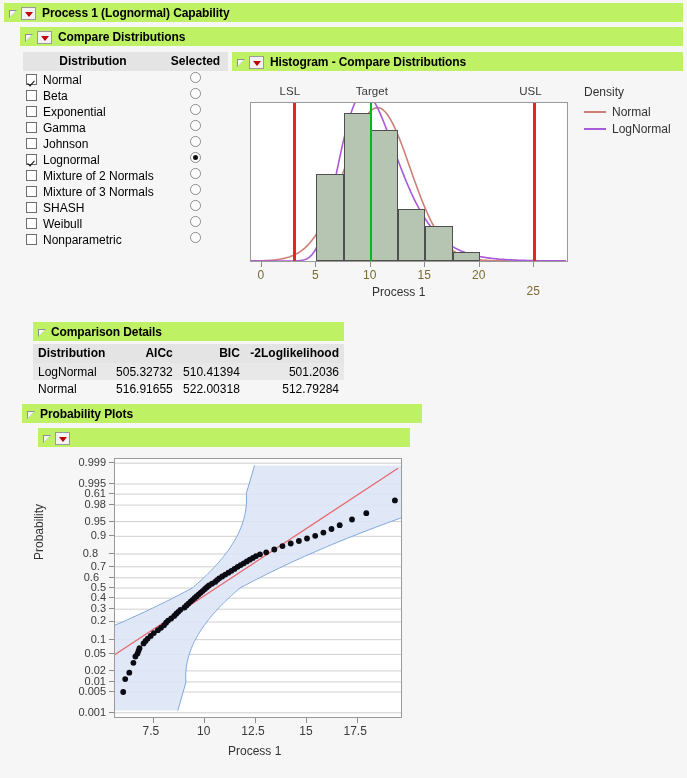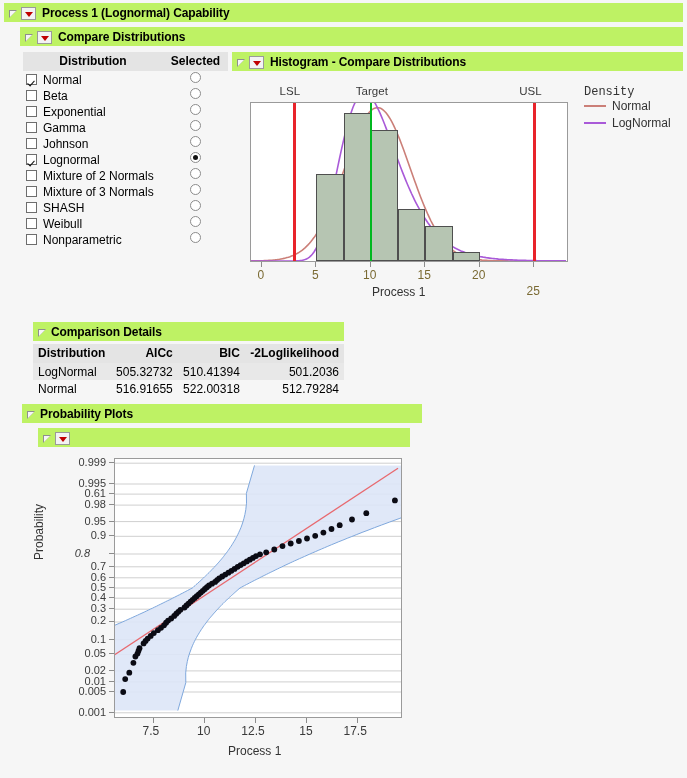--- a/index.html
+++ b/index.html
@@ -88,21 +88,21 @@
   #hist-area{position:absolute;left:232px;top:73px;width:455px;height:230px;}
   #hist-plot{position:absolute;left:18px;top:29px;width:318px;height:160px;
              background:#fff;border:1px solid #9a9a9a;box-sizing:border-box;}
   .limlabel{position:absolute;font-size:11.5px;color:#3a3a3a;white-space:nowrap;}
   .vline{position:absolute;top:0;bottom:0;width:2.5px;}
   .bar{position:absolute;bottom:0;background:#b6c5b2;border:1px solid #4f4f4f;box-sizing:border-box;}
   .xtick{position:absolute;font-size:12px;color:#7a6a33;}
   .tickmark{position:absolute;width:1px;background:#8c8c8c;}
   #hist-xlabel{position:absolute;font-size:12px;color:#333;}
   #legend{position:absolute;left:352px;top:12px;}
-  #legend .ltitle{font-size:12px;color:#333;margin-bottom:0;font-family:Liberation Mono, monospace;}
+  #legend .ltitle{font-size:12px;color:#333;margin-bottom:6px;}
   .lrow{display:flex;align-items:center;margin-bottom:3px;}
   .lswatch{width:22px;height:2.5px;margin-right:6px;}
   .ltxt{font-size:12px;color:#333;}
 
   
   #cd-hdr{position:absolute;left:33px;top:322px;width:311px;height:19px;}
   #cd-table{position:absolute;left:33px;top:344px;width:311px;}
   #cd-table table{border-collapse:collapse;width:100%;}
   #cd-table th{
     background:#e4e4e4;font-weight:bold;font-size:12px;
@@ -317,25 +317,25 @@
       <div class="ytick" style="left: 22px; top: 180.749px;">0.1</div>
       <div class="tickmark" style="left: 71px; top: 186.749px; height: 1px; width: 5px; background: rgb(140, 140, 140);"></div>
       <div class="ytick" style="left: 22px; top: 162px;">0.2</div>
       <div class="tickmark" style="left: 71px; top: 168.985px; height: 1px; width: 5px; background: rgb(140, 140, 140);"></div>
       <div class="ytick" style="left: 22px; top: 150.175px;">0.3</div>
       <div class="tickmark" style="left: 71px; top: 156.175px; height: 1px; width: 5px; background: rgb(140, 140, 140);"></div>
       <div class="ytick" style="left: 22px; top: 139.23px;">0.4</div>
       <div class="tickmark" style="left: 71px; top: 145.23px; height: 1px; width: 5px; background: rgb(140, 140, 140);"></div>
       <div class="ytick" style="left: 22px; top: 129px;">0.5</div>
       <div class="tickmark" style="left: 71px; top: 135px; height: 1px; width: 5px; background: rgb(140, 140, 140);"></div>
-      <div class="ytick" style="left: 22px; top: 118.77px;">0.6</div>
+      <div class="ytick" style="left: 15px; top: 118.77px;">0.6</div>
       <div class="tickmark" style="left: 71px; top: 124.77px; height: 1px; width: 5px; background: rgb(140, 140, 140);"></div>
       <div class="ytick" style="left: 22px; top: 107.825px;">0.7</div>
       <div class="tickmark" style="left: 71px; top: 113.825px; height: 1px; width: 5px; background: rgb(140, 140, 140);"></div>
-      <div class="ytick" style="left: 6px; top: 95.0153px; font-style: italic;">0.8</div>
+      <div class="ytick" style="left: 14px; top: 95.0153px;">0.8</div>
       <div class="tickmark" style="left: 71px; top: 101.015px; height: 1px; width: 5px; background: rgb(140, 140, 140);"></div>
       <div class="ytick" style="left: 22px; top: 77.251px;">0.9</div>
       <div class="tickmark" style="left: 71px; top: 83.251px; height: 1px; width: 5px; background: rgb(140, 140, 140);"></div>
       <div class="ytick" style="left: 22px; top: 62.5808px;">0.95</div>
       <div class="tickmark" style="left: 71px; top: 68.5808px; height: 1px; width: 5px; background: rgb(140, 140, 140);"></div>
       <div class="ytick" style="left: 22px; top: 46.0696px;">0.98</div>
       <div class="tickmark" style="left: 71px; top: 52.0696px; height: 1px; width: 5px; background: rgb(140, 140, 140);"></div>
       <div class="ytick" style="left: 22px; top: 35.0621px;">0.61</div>
       <div class="tickmark" style="left: 71px; top: 41.0621px; height: 1px; width: 5px; background: rgb(140, 140, 140);"></div>
       <div class="ytick" style="left: 22px; top: 24.988px;">0.995</div>

